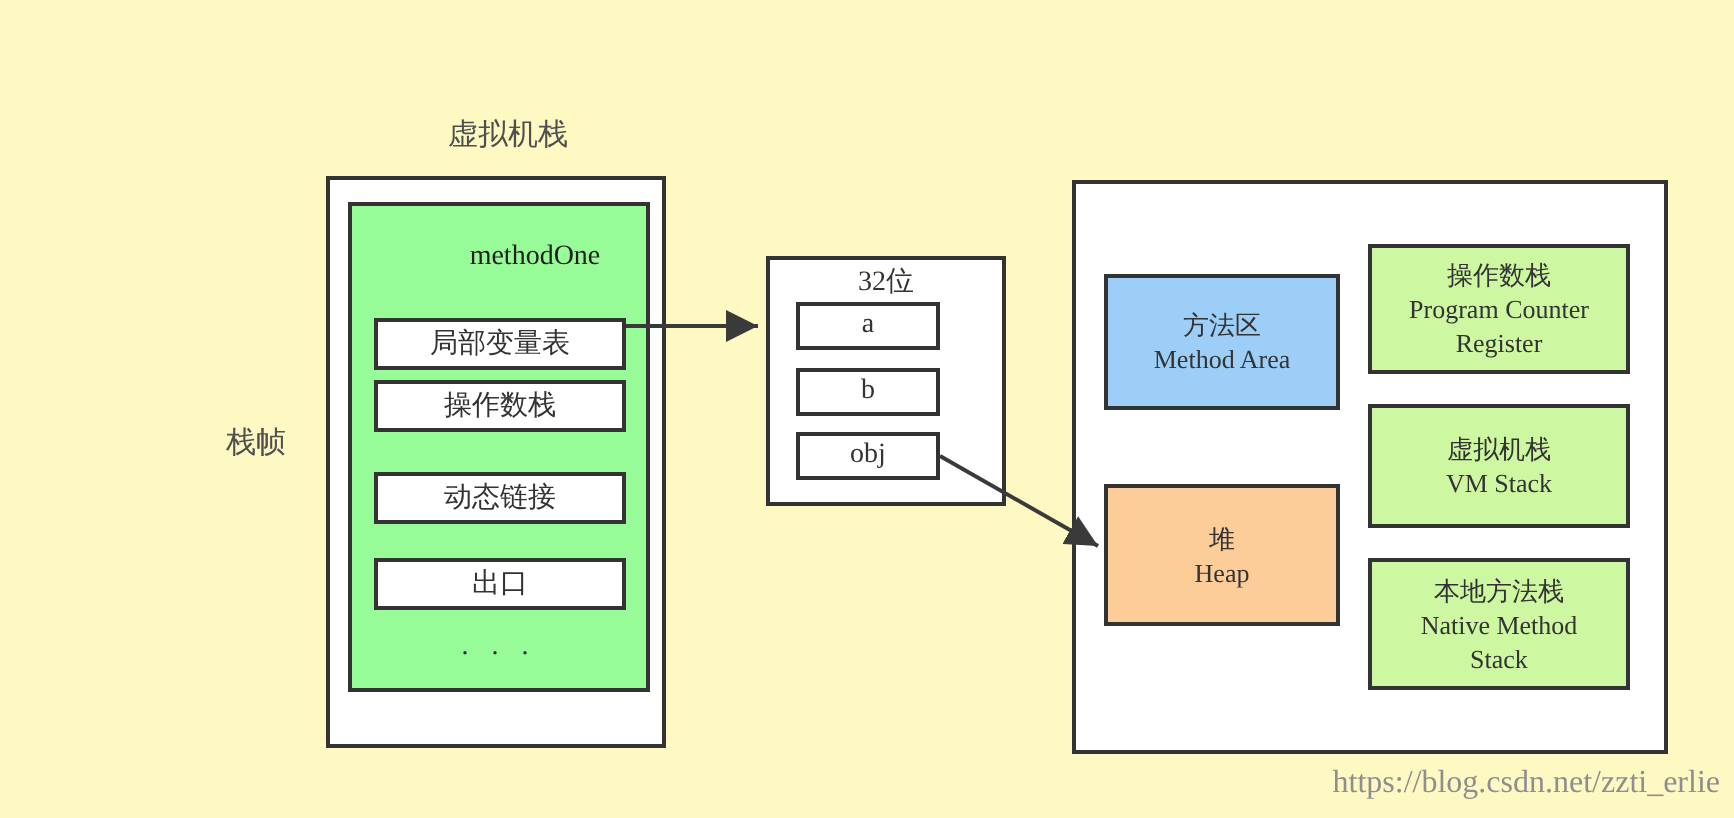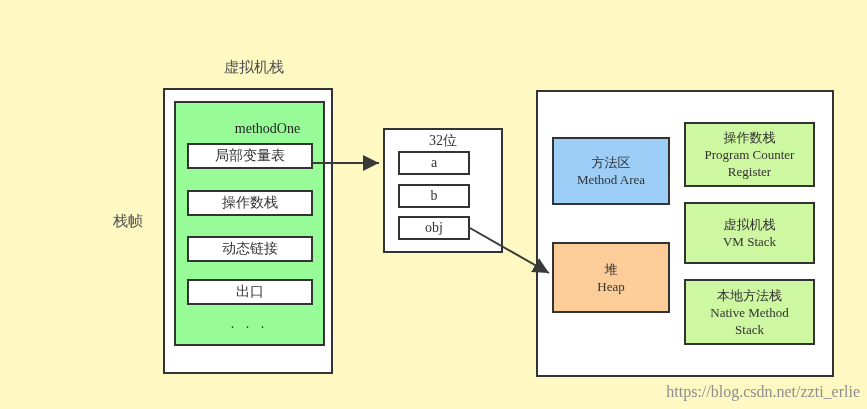--- a/index.html
+++ b/index.html
@@ -39,21 +39,21 @@
 <body>
 
 <div id="canvas">
 
   <div class="floating-label" style="left:224px;top:58px;">虚拟机栈</div>
   <div class="floating-label" style="left:113px;top:212px;">栈帧</div>
 
   <div class="outer-box" id="left-outer">
     <div class="fill-box" id="frame-box" style="background-color: rgb(151, 251, 151);">
       <div id="frame-title">methodOne</div>
-      <div class="frame-item" style="top:40px;">局部变量表</div>
+      <div class="frame-item" style="top:56px;">局部变量表</div>
       <div class="frame-item" style="top:87px;">操作数栈</div>
       <div class="frame-item" style="top:133px;">动态链接</div>
       <div class="frame-item" style="top:176px;">出口</div>
       <div id="frame-ellipsis">. . .</div>
     </div>
   </div>
 
   <div class="outer-box" id="slots-box">
     <div id="slots-title">32位</div>
     <div class="slot-item" style="top:21px;">a</div>

